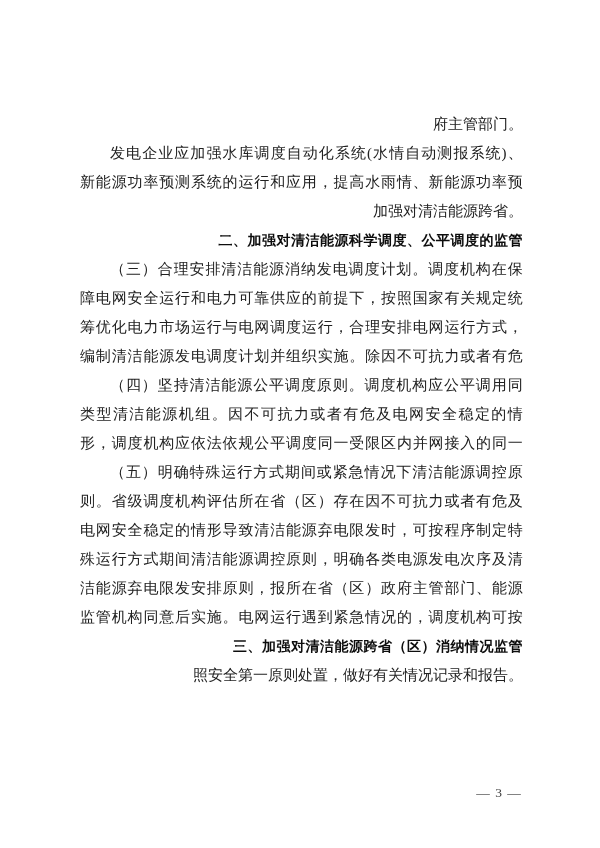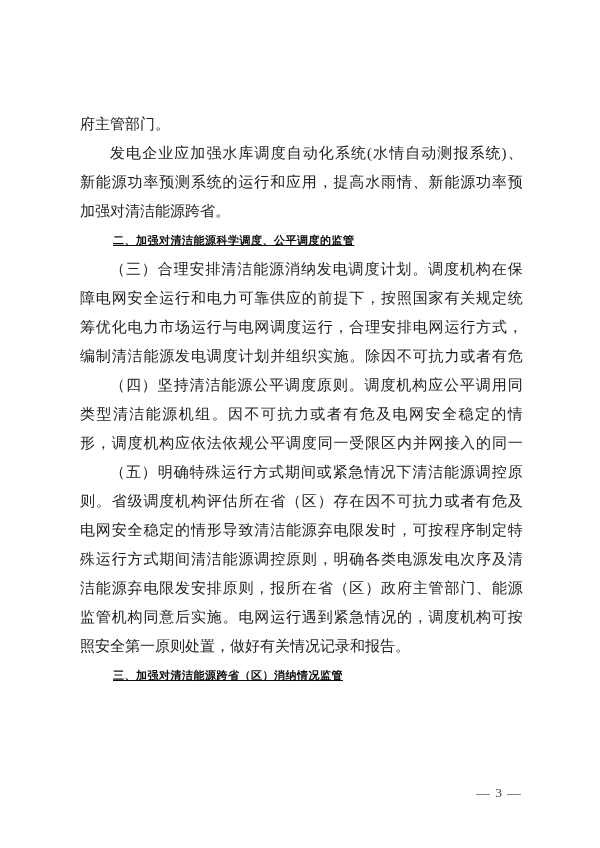--- a/index.html
+++ b/index.html
@@ -26,37 +26,37 @@
     width: 443px;
   }
   .line {
     height: 29px;
     line-height: 29px;
     font-size: 15px;
     color: #212121;
     font-family: "Liberation Serif", "DejaVu Serif", serif;
     white-space: nowrap;
     overflow: visible;
+    text-align: right;
   }
   .line.stretch {
     display: flex;
     justify-content: space-between;
     align-items: baseline;
   }
   .line.indent {
     padding-left: 30px;
   }
   .line.heading {
     font-family: "Liberation Sans", "DejaVu Sans", sans-serif;
     font-weight: 700;
-    font-size: 11px;
+    font-size: 14px;
     color: #0d0d0d;
     padding-left: 33px;
     letter-spacing: 0.5px;
-    text-decoration: underline;
   }
   .page-number {
     position: absolute;
     left: 452px;
     top: 785px;
     width: 94px;
     text-align: center;
     font-size: 13.5px;
     color: #3a3a3a;
     font-family: "Liberation Serif", "DejaVu Serif", serif;
@@ -507,17 +507,17 @@
         <span>况</span>
         <span>的</span>
         <span>，</span>
         <span>调</span>
         <span>度</span>
         <span>机</span>
         <span>构</span>
         <span>可</span>
         <span>按</span>
       </div>
+      <div class="line heading">三、加强对清洁能源跨省（区）消纳情况监管</div>
       <div class="line">照安全第一原则处置，做好有关情况记录和报告。</div>
-      <div class="line heading">三、加强对清洁能源跨省（区）消纳情况监管</div>
     </div>
   <div class="page-number">— 3 —</div>
 </div>
 
 </body></html>

